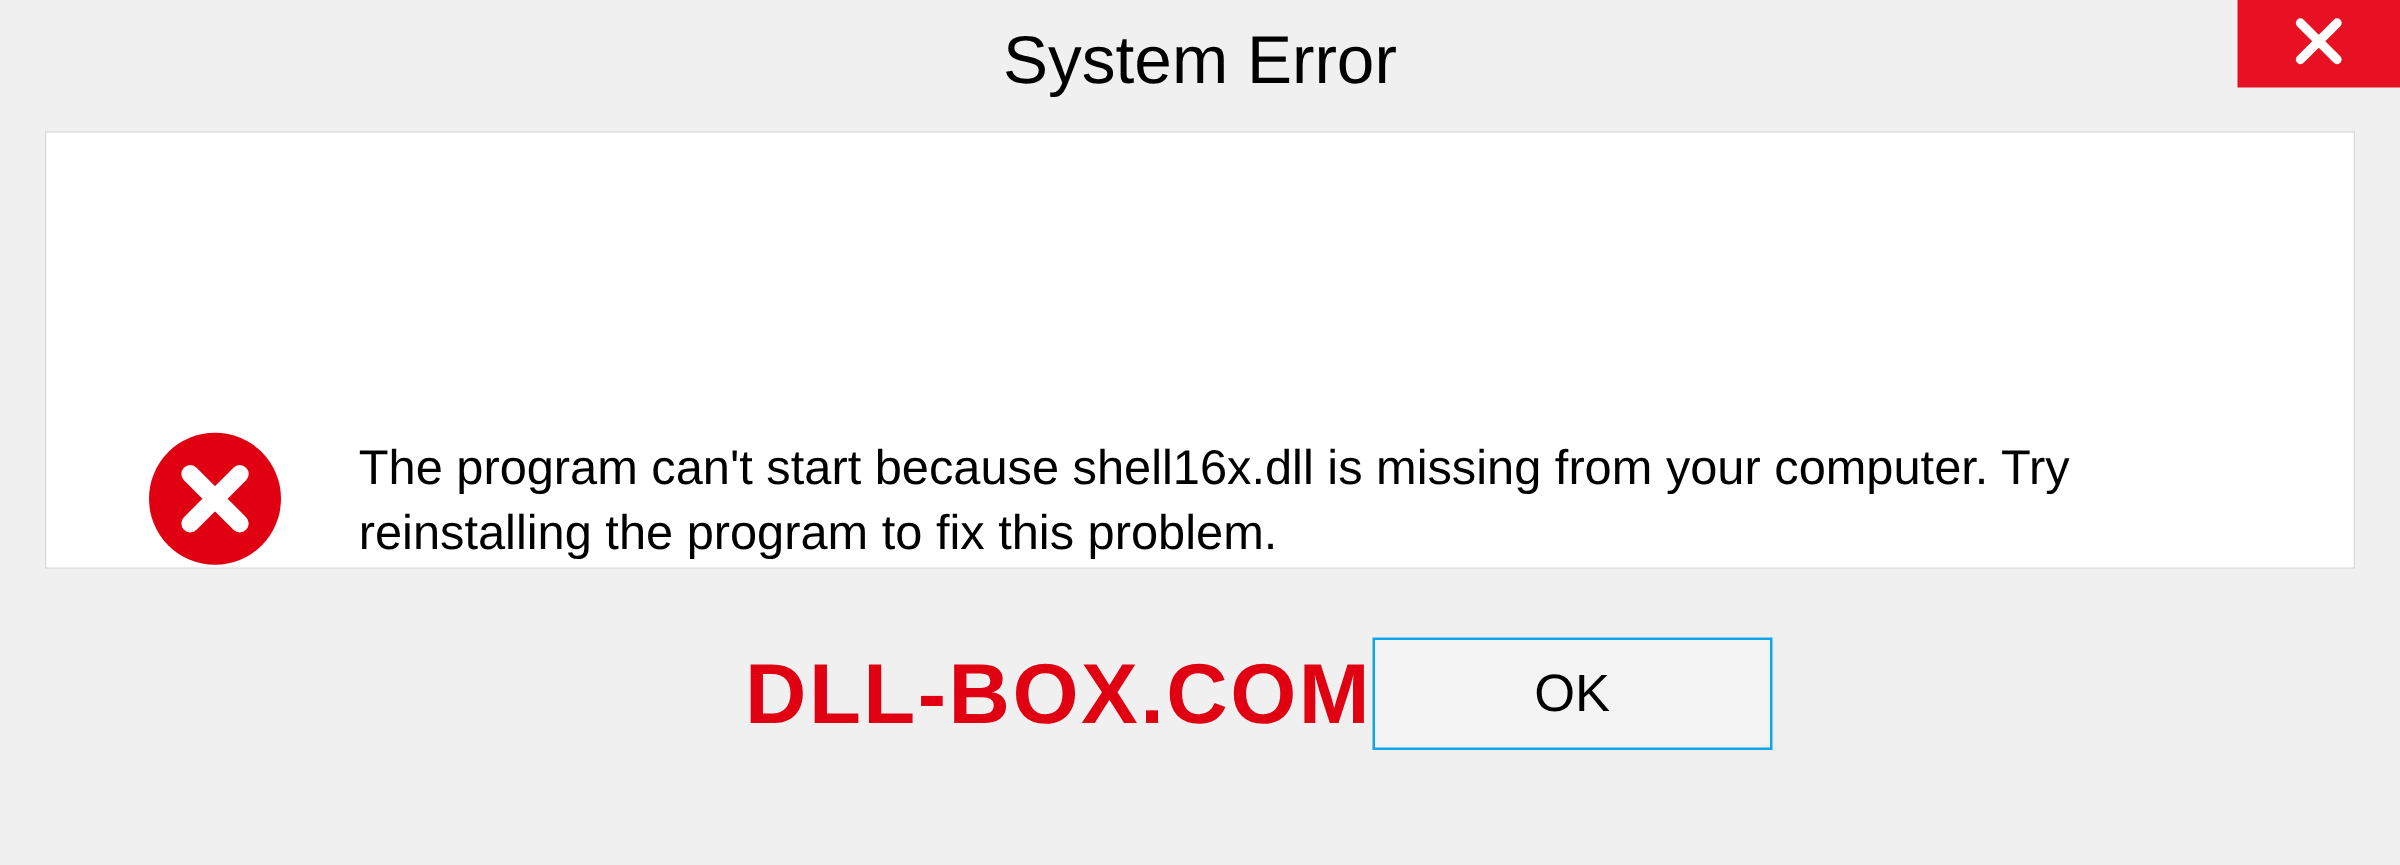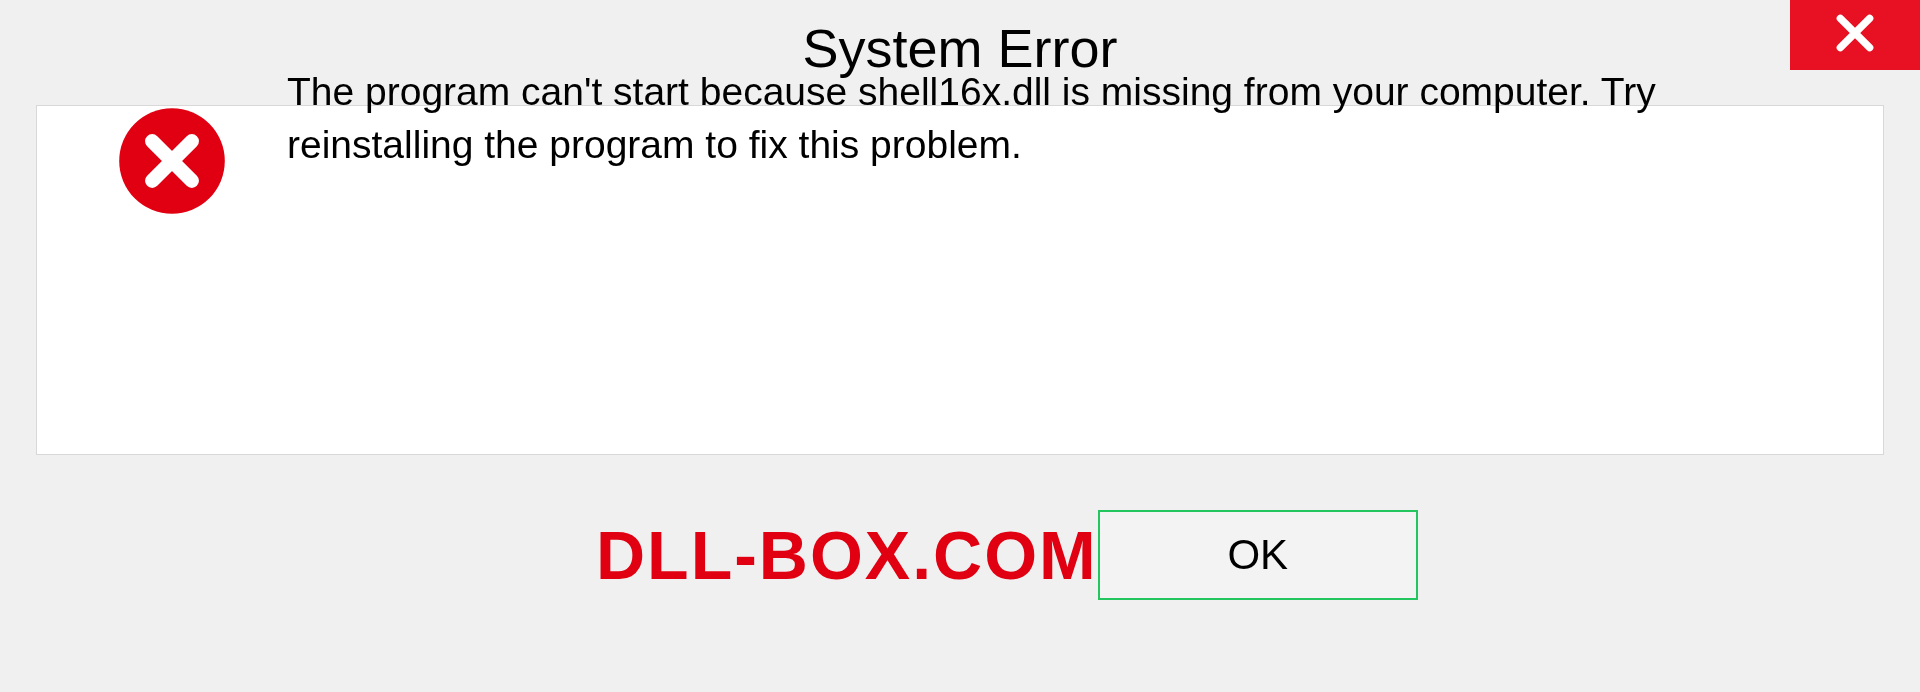--- a/index.html
+++ b/index.html
@@ -43,21 +43,21 @@
     .close-btn svg {
       width: 44px;
       height: 44px;
     }
     .content-area {
       margin: 10px 36px 0 36px;
       background: #fff;
       border: 1px solid #d8d8d8;
       height: 350px;
       display: flex;
-      align-items: flex-start;
+      align-items: flex-end;
       padding-left: 80px;
       padding-right: 80px;
       gap: 60px;
     }
     .error-icon-wrap {
       flex-shrink: 0;
       width: 110px;
       height: 110px;
       display: flex;
       align-items: center;
@@ -88,21 +88,21 @@
       font-weight: 800;
       color: #e00012;
       letter-spacing: 2px;
       margin-left: 560px;
       font-family: Arial, sans-serif;
     }
     .ok-button {
       width: 320px;
       height: 90px;
       background: #f3f3f3;
-      border: 2px solid #22c55e;
+      border: 2px solid #0ea5e9;
       font-size: 42px;
       color: #000;
       cursor: pointer;
       display: flex;
       align-items: center;
       justify-content: center;
       font-family: "Segoe UI", Arial, sans-serif;
     }
   </style>
 </head>

